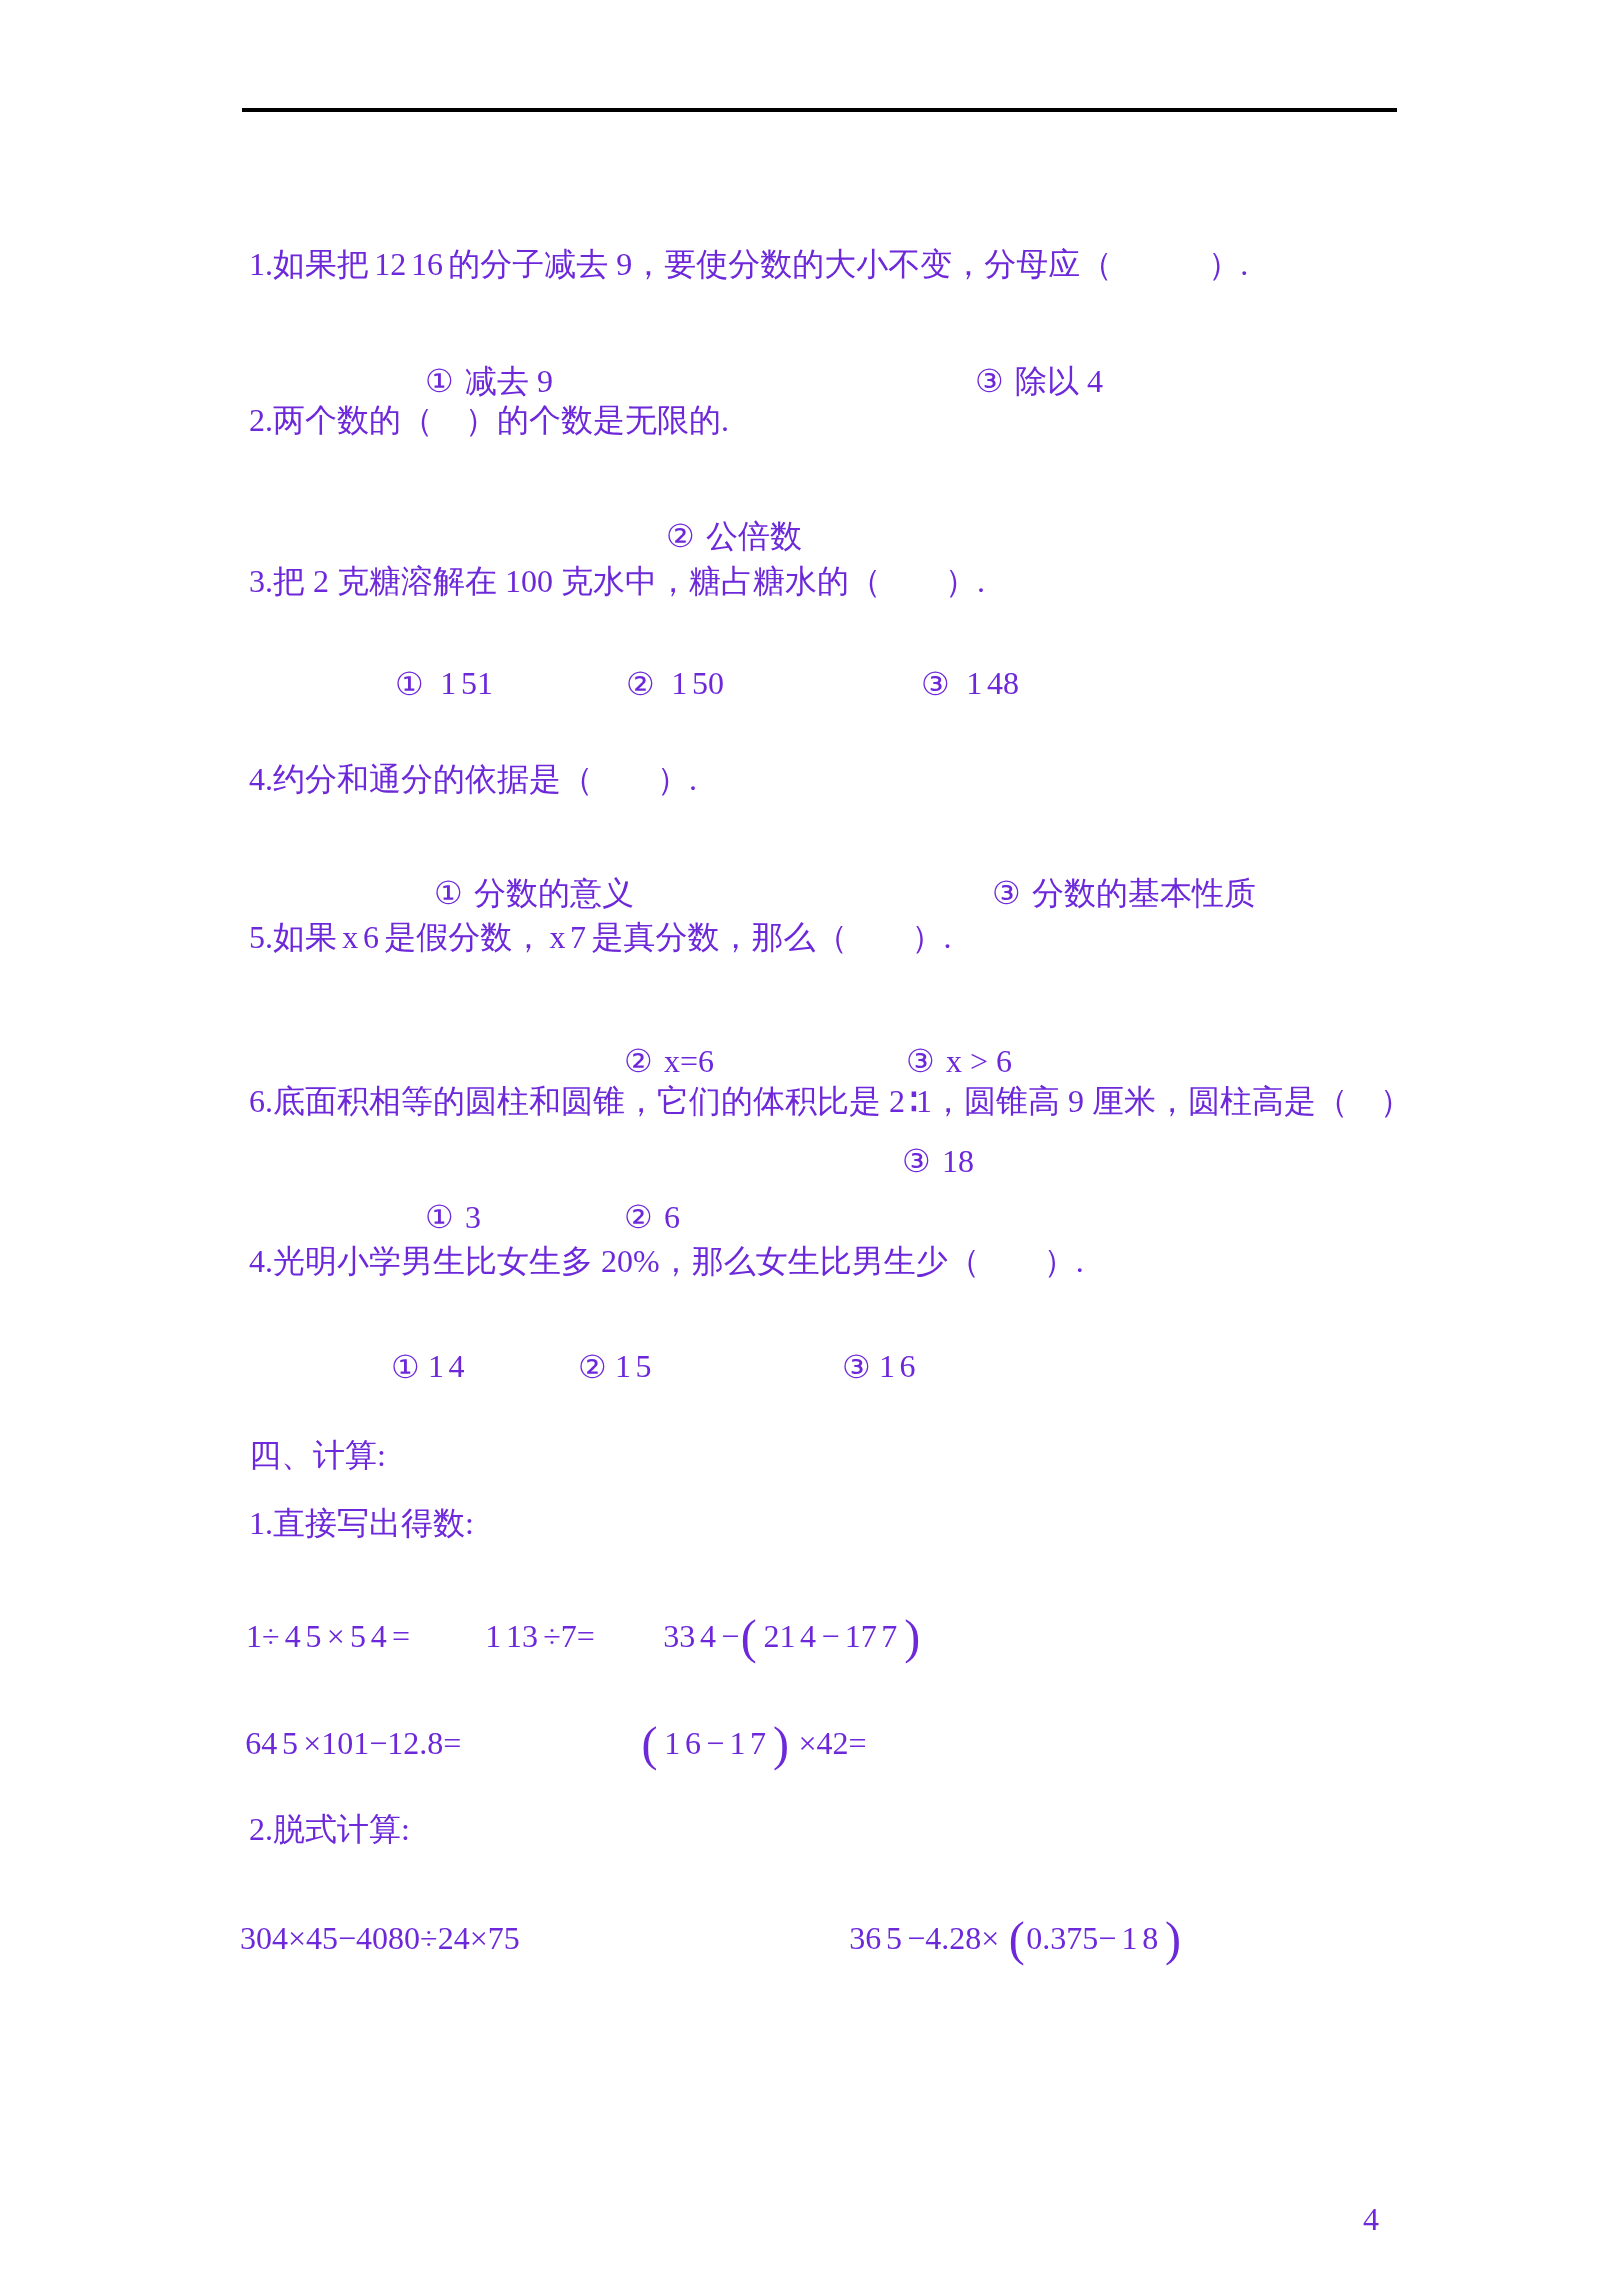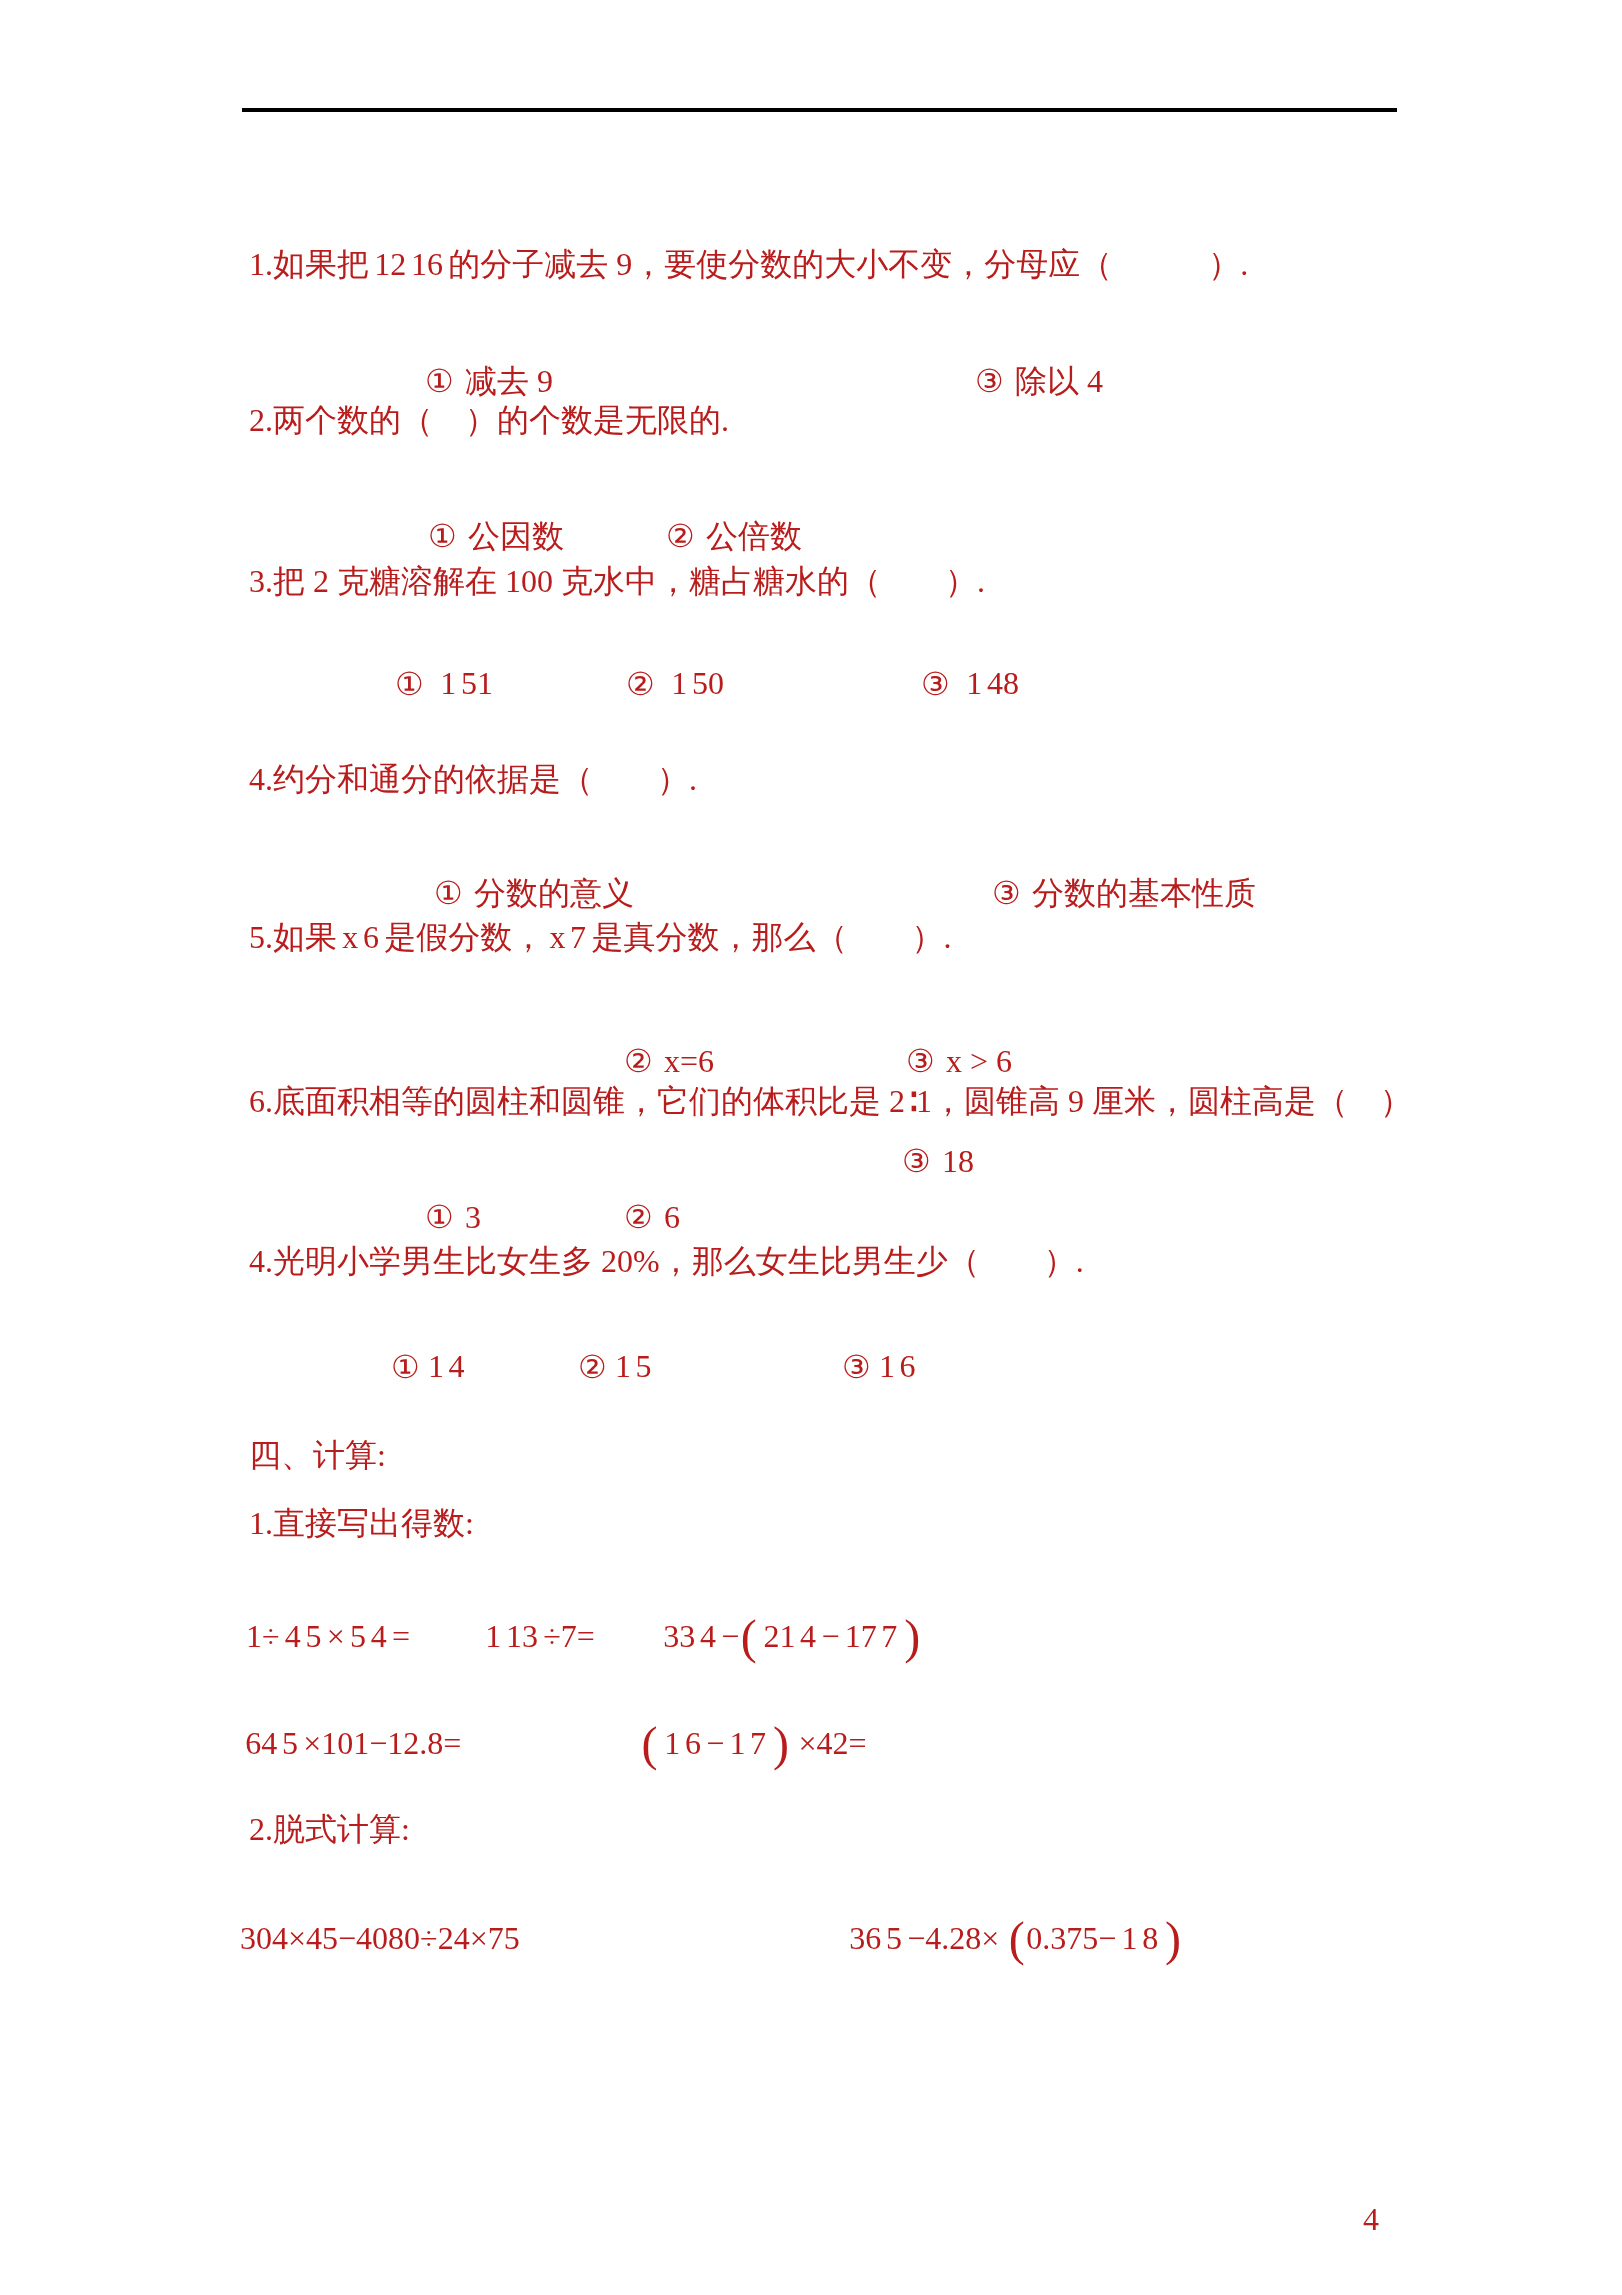--- a/index.html
+++ b/index.html
@@ -1,17 +1,17 @@
 <!DOCTYPE html>
 <html style="font-size:12px"><head>
 <meta charset="utf-8">
 <style>
   html,body{margin:0;padding:0;background:#ffffff;}
   .sheet{
-    position:relative;width:1623px;height:2295px;background:#ffffff;color:#b91c1c;
+    position:relative;width:1623px;height:2295px;background:#ffffff;color:#6d28d9;
     font-family:"Liberation Serif","DejaVu Serif",serif;overflow:hidden;
   }
   .rule{position:absolute;left:242px;top:108px;width:1155px;height:3.8px;background:#000000;}
   .line{position:absolute;font-size:32px;line-height:38px;white-space:pre;}
   .frow{position:absolute;display:flex;align-items:center;height:85px;font-size:32px;white-space:pre;}
   .frac{display:inline-flex;flex-direction:row;align-items:center;margin:0 3px;line-height:1.04;text-align:center;}
   .frac .num,.frac .den{padding:0 2.3px;display:block;}
   .frac .bar{align-self:stretch;height:3px;background:#000000;margin:1.5px 0;}
   .mk{margin-right:11.3px;}
   .mk0{margin-right:3px;}
@@ -29,23 +29,20 @@
     <span>1.如果把</span><span class="frac"><span class="num">12</span><span class="bar"></span><span class="den">16</span></span><span>的分子减去 9，要使分数的大小不变，分母应（　　　）.</span>
   </div>
   <div class="line" style="left:393px;top:324px">
     <span class="mk">①</span><span>减去 9</span>
   </div>
   <div class="line" style="left:943px;top:324px">
     <span class="mk">③</span><span>除以 4</span>
   </div>
 
   <div class="line" style="left:249px;top:401px">2.两个数的（　）的个数是无限的.</div>
-  <div class="line" style="left:396px;top:479px">
-    <span class="mk">①</span><span>公因数</span>
-  </div>
   <div class="line" style="left:634px;top:479px">
     <span class="mk">②</span><span>公倍数</span>
   </div>
 
   <div class="line" style="left:249px;top:562px">3.把 2 克糖溶解在 100 克水中，糖占糖水的（　　）.</div>
   <div class="frow" style="left:395px;top:641px">
     <span class="mk">①</span><span class="frac"><span class="num">1</span><span class="bar"></span><span class="den">51</span></span>
   </div>
   <div class="frow" style="left:626px;top:641px">
     <span class="mk">②</span><span class="frac"><span class="num">1</span><span class="bar"></span><span class="den">50</span></span>

